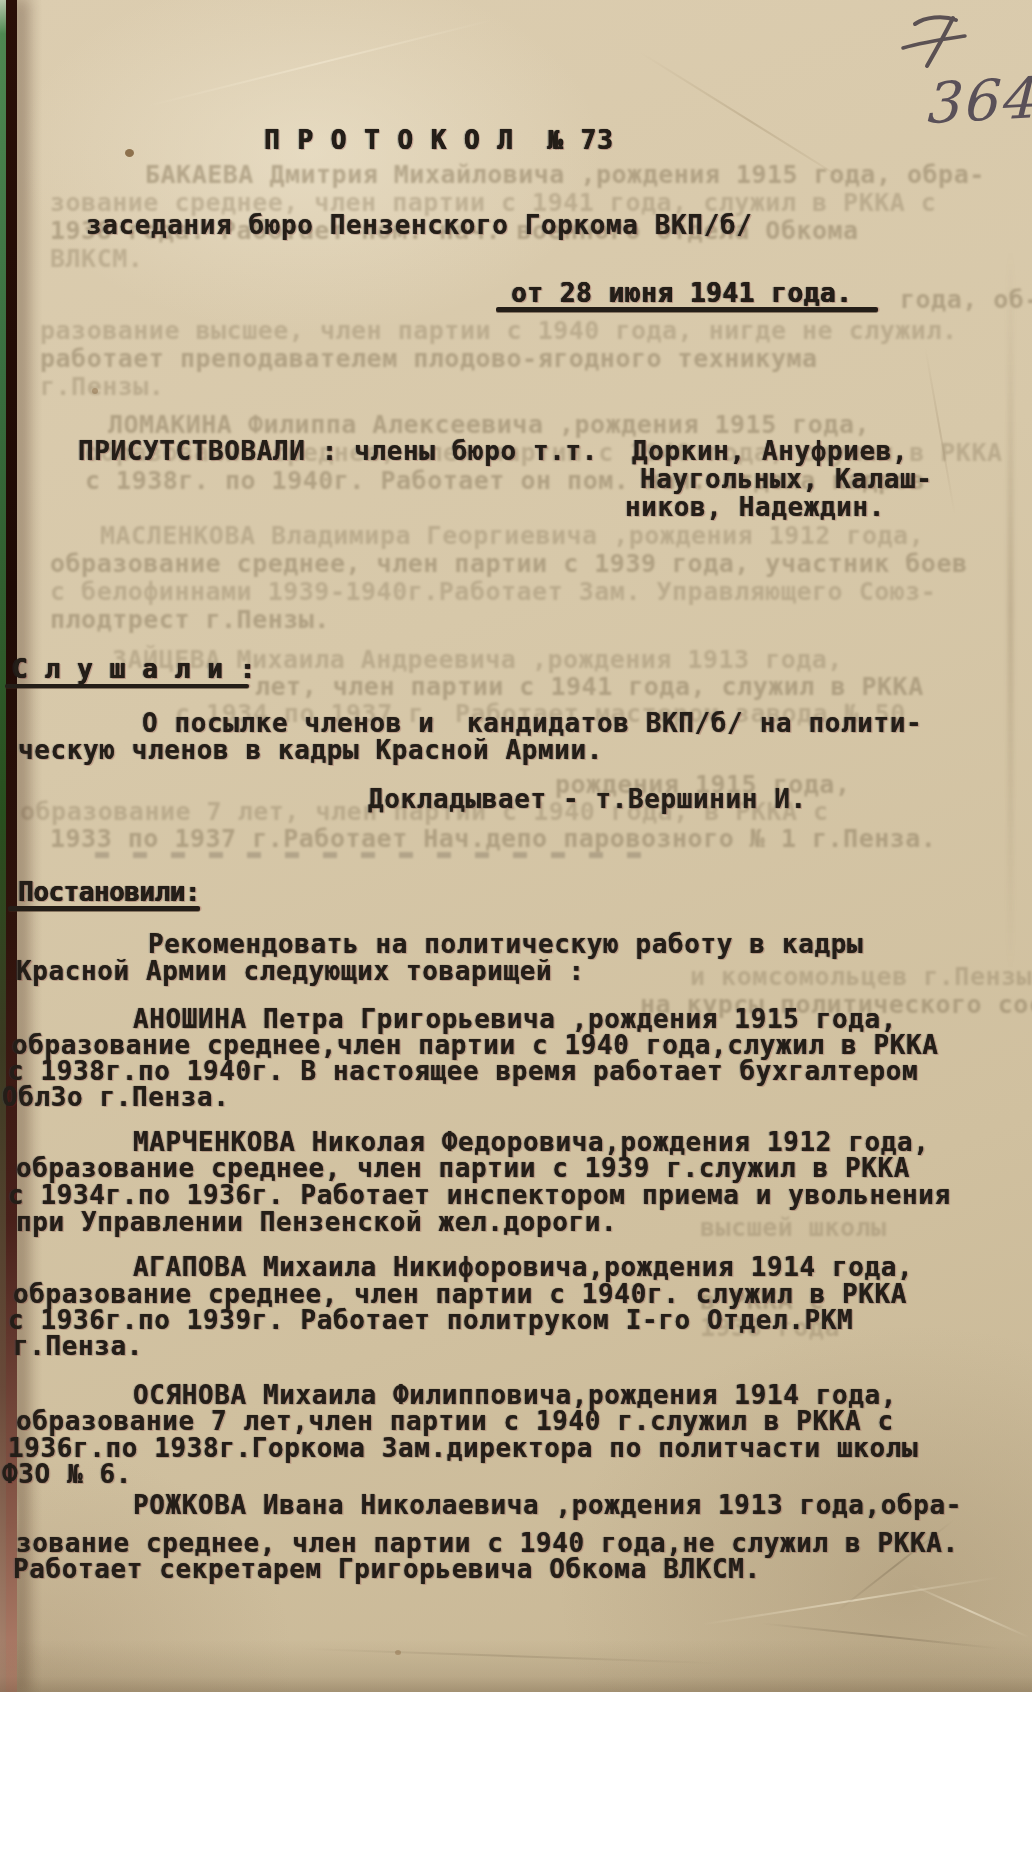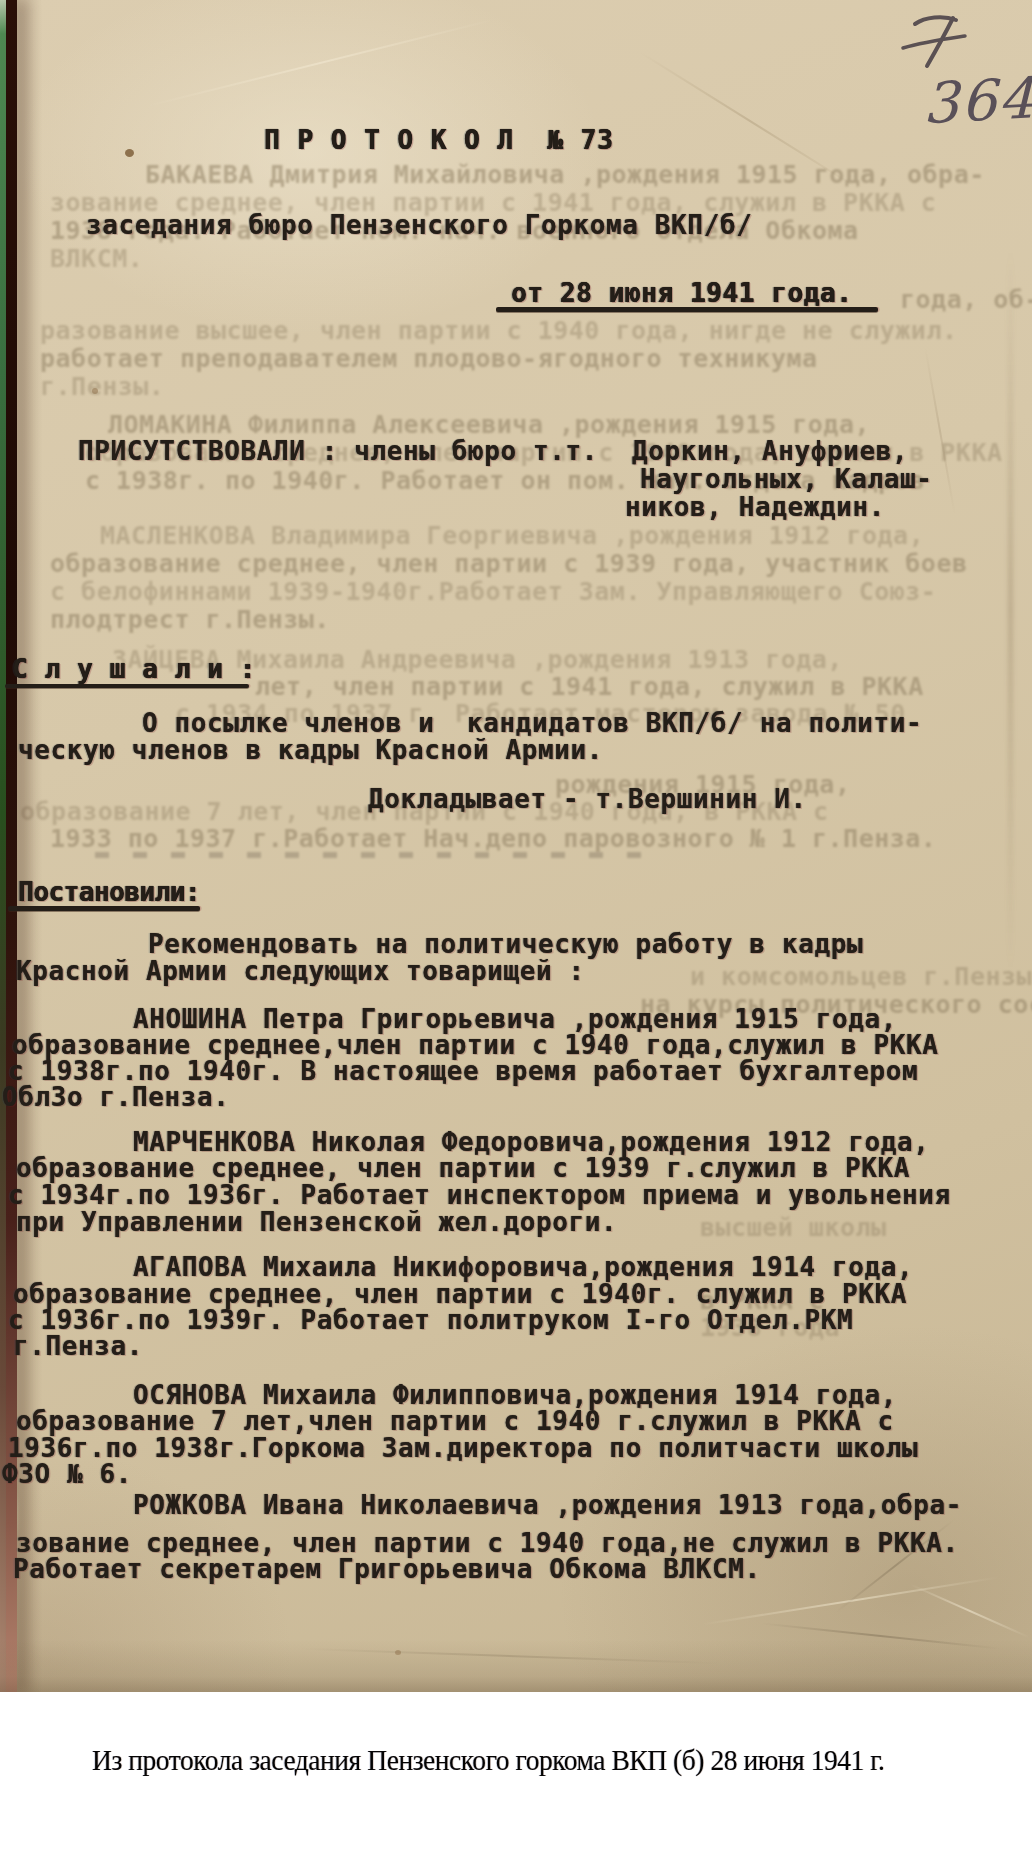--- a/index.html
+++ b/index.html
@@ -172,17 +172,14 @@
     </div>
 
     <div>
       <div class="tw" style="left:133px;top:1492px;">РОЖКОВА Ивана Николаевича ,рождения 1913 года,обра-</div>
       <div class="tw" style="left:16px;top:1530px;">зование среднее, член партии с 1940 года,не служил в РККА.</div>
       <div class="tw" style="left:13px;top:1556px;">Работает секретарем Григорьевича Обкома ВЛКСМ.</div>
     </div>
 
   </div>
 
-  <div id="caption-area">
-    <div id="caption">Из протокола заседания Пензенского горкома ВКП (б) 28 июня 1941 г.</div>
-  </div>
 
 </div>
 
 </body></html>

